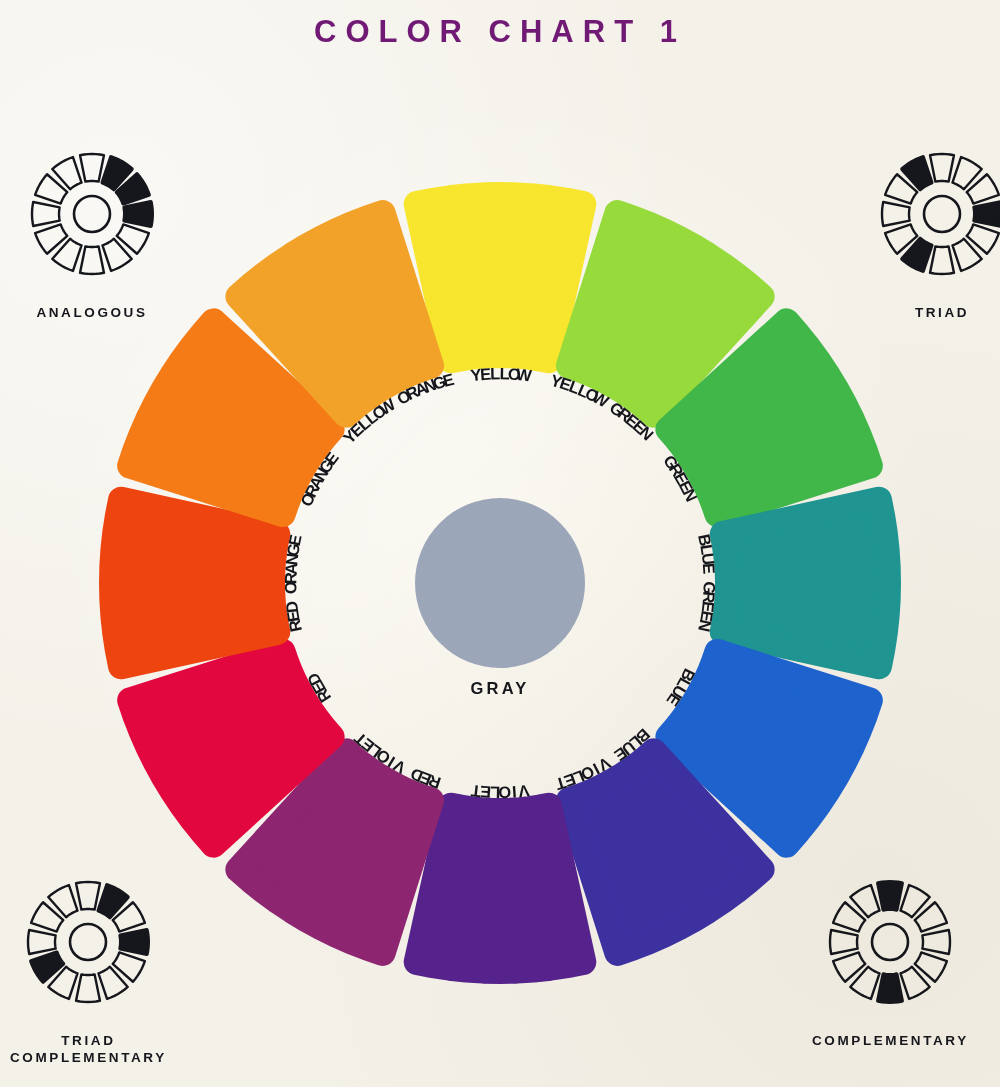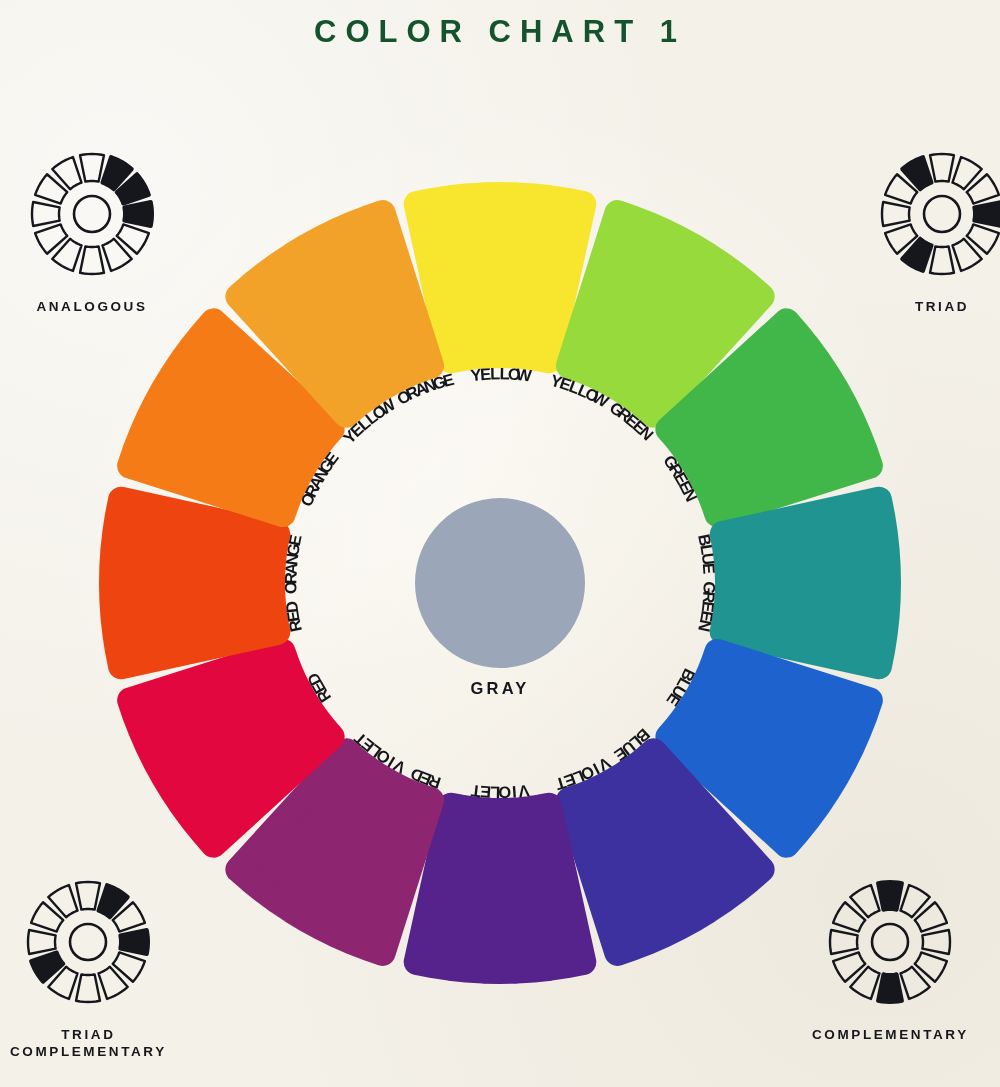--- a/index.html
+++ b/index.html
@@ -26,39 +26,39 @@
   }
   #chart-title {
     position: absolute;
     top: 14px;
     left: 0;
     width: 1000px;
     text-align: center;
     font-size: 31px;
     font-weight: bold;
     letter-spacing: 9px;
-    color: #14532d;
+    color: #701a75;
     font-family: "Liberation Sans", sans-serif;
   }
   #color-wheel-svg {
     position: absolute;
     top: 0;
     left: 0;
   }
   .scheme-diagram {
     position: absolute;
     text-align: center;
   }
   .scheme-caption {
     font-size: 13.5px;
     font-weight: bold;
     letter-spacing: 2.6px;
     color: #16171c;
     line-height: 1.28;
-    margin-top: 6px;
+    margin-top: 12px;
     white-space: pre-line;
   }
   #scheme-analogous { top: 140px; left: 18px; }
   #scheme-triad { top: 140px; left: 868px; }
   #scheme-split-complementary { top: 868px; left: 10px; }
   #scheme-complementary { top: 868px; left: 812px; }
 </style>
 </head>
 <body>
 

